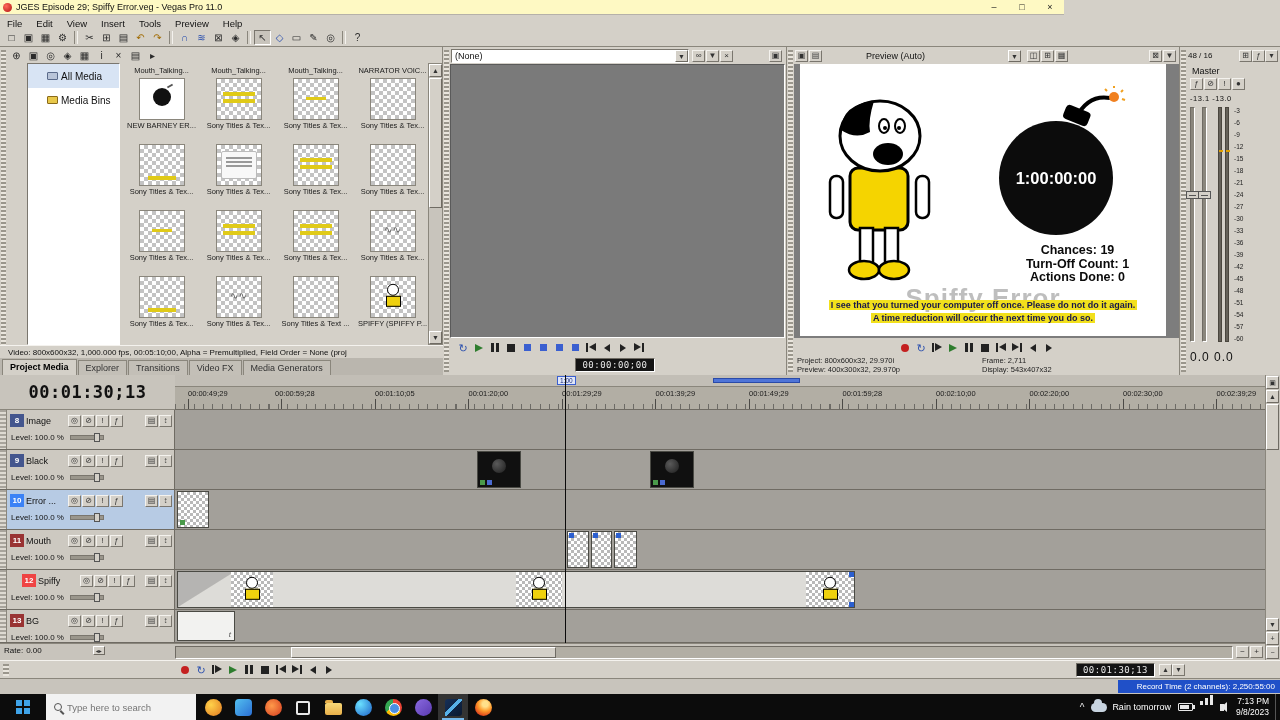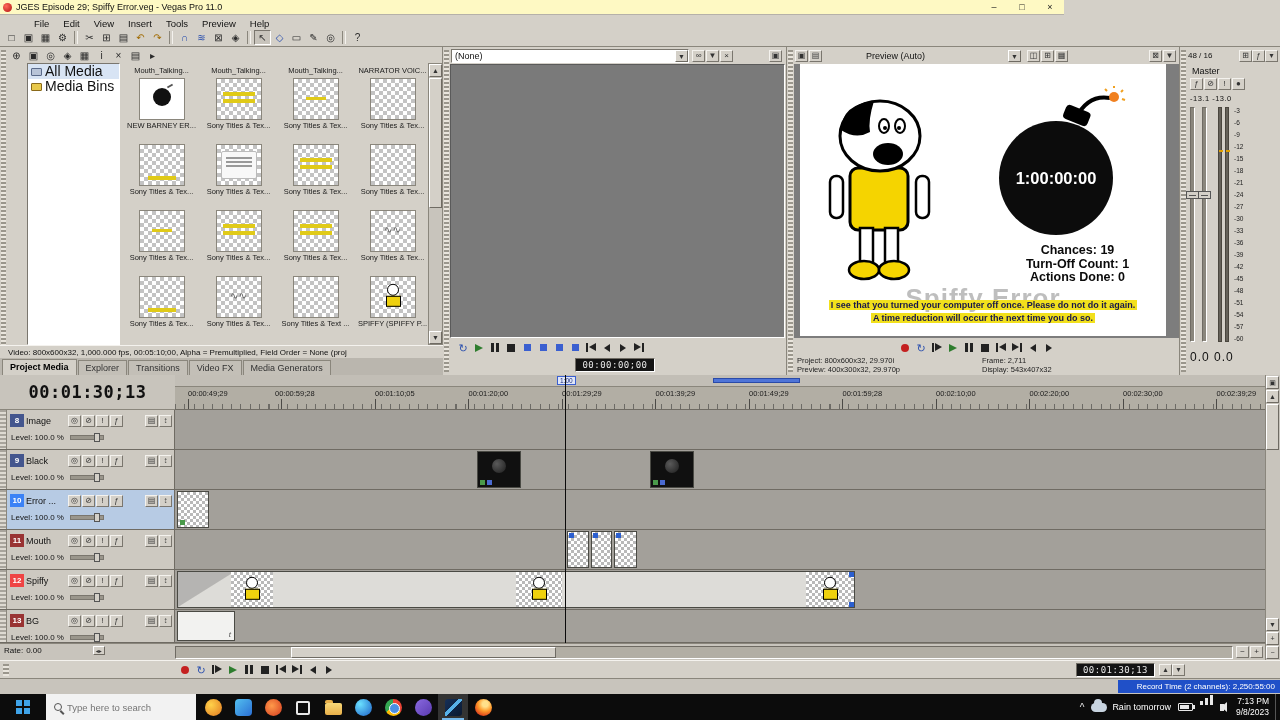--- a/index.html
+++ b/index.html
@@ -5,39 +5,39 @@
 * { margin:0; padding:0; box-sizing:border-box; }
 html,body { width:1280px; height:720px; overflow:hidden; background:#000; }
 .screen { position:relative; width:1280px; height:720px; font-family:"Liberation Sans",sans-serif; font-size:9px; color:#111; background:#d4d0c8; }
 
 
 #titlebar { position:absolute; left:0; top:0; width:1064px; height:15px; background:#fef9c3; display:flex; align-items:center; border-bottom:1px solid #b5b1a9; }
 .appicon-dot { width:9px; height:9px; border-radius:50%; background:radial-gradient(circle at 35% 35%, #ff6a5a, #b01010); margin:0 4px 0 3px; }
 #title { font-size:9px; color:#111; flex:1; }
 #wbtns { display:flex; height:100%; }
 .wbtn { width:28px; text-align:center; font-size:9px; line-height:14px; color:#222; }
-#menubar { position:absolute; left:0; top:16px; width:1280px; height:14px; background:#d4d0c8; display:flex; align-items:center;padding-left:27px; }
+#menubar { position:absolute; left:0; top:16px; width:1280px; height:14px; background:#d4d0c8; display:flex; align-items:center; }
 .mitem { padding:0 7px; font-size:9.5px; }
 #maintoolbar { position:absolute; left:0; top:29px; width:1280px; height:18px; background:#d4d0c8; border-bottom:1px solid #8a867c; display:flex; align-items:center; padding:0 3px; }
 .tbtn { display:inline-block; width:17px; height:15px; line-height:14px; text-align:center; font-size:10px; color:#2a2a2a; border:1px solid transparent; }
 .tbtn.pressed { border-color:#7a766e #fff #fff #7a766e; background:#c8c4bc; }
 .tsep { display:inline-block; width:4px; height:13px; border-left:1px solid #8a867c; border-right:1px solid #f4f2ee; margin:0 3px; }
 .thbtn { display:inline-block; width:13px; height:12px; border:1px solid; border-color:#f4f2ee #7a766e #7a766e #f4f2ee; background:#d4d0c8; font-size:8px; line-height:10px; text-align:center; color:#333; }
 
 
 #main { position:absolute; left:0; top:47px; width:1280px; height:328px; }
 .panel { position:absolute; top:0; height:328px; background:#d4d0c8; border-right:1px solid #8a867c; }
 .vgrip { position:absolute; left:1px; top:3px; bottom:3px; width:5px; background:repeating-linear-gradient(180deg,#9a968c 0 2px,#e9e5dd 2px 4px); }
 
 
 #lp { left:0; width:443px; }
 #lp-toolbar { position:absolute; left:8px; top:1px; height:15px; display:flex; align-items:center; }
 #lp-body { position:absolute; left:7px; top:16px; width:436px; height:282px; }
 #lp-tree { position:absolute; left:20px; top:0; bottom:0; width:93px; background:#fff; border:1px solid; border-color:#7a766e #fff #fff #7a766e; overflow:hidden; }
-.treeitem { height:15px; line-height:13px; font-size:14px; padding-left:3px; white-space:nowrap; display:flex; align-items:center; }
+.treeitem { height:24px; line-height:13px; font-size:10px; padding-left:19px; white-space:nowrap; display:flex; align-items:center; }
 .treeitem.selrow { background:#d8e4f4; }
 .folder { display:inline-block; width:11px; height:8px; background:#e8c84a; border:1px solid #8a6a1a; margin-right:3px; border-radius:1px; }
 .folder.fgray { background:#b8c4d8; border-color:#5a6a8a; }
 #thumb-grid { position:absolute; left:116px; top:0; width:308px; height:282px; overflow:hidden; display:flex; flex-wrap:wrap; align-content:flex-start; }
 .tcell { width:77px; height:66px; overflow:hidden; }
 .tcell.cut { height:12px; display:flex; align-items:flex-end; }
 .tlabel { display:block; width:100%; font-size:7.5px; text-align:center; color:#1a1a1a; white-space:nowrap; overflow:hidden; }
 .thumb { width:46px; height:42px; margin:3px auto 1px; border:1px solid #8a867c; position:relative;
   background-color:#fff;
   background-image:linear-gradient(45deg,#c3c3c3 25%,transparent 25%,transparent 75%,#c3c3c3 75%),linear-gradient(45deg,#c3c3c3 25%,transparent 25%,transparent 75%,#c3c3c3 75%);
@@ -769,21 +769,21 @@
           <div class="clip checker-sm" style="left:439px;width:23px;">
               <i class="cormark"></i>
             </div>
         </div>
       </div>
 
       <div class="track-row">
         <div class="th">
           <div class="th-grip"></div>
           <div class="th-r1">
-            <span class="tnum" style="background: #ef4444;">12</span>
+            <span class="tnum" style="background: #ef4444; margin-left: 12px;">12</span>
             <span class="tname">Spiffy</span>
             <span class="th-btns1">
                 <span class="thbtn">◎</span>
                 <span class="thbtn">⊘</span>
                 <span class="thbtn">!</span>
                 <span class="thbtn">ƒ</span>
               </span>
             <span class="th-btns2">
                 <span class="thbtn">▤</span>
                 <span class="thbtn">↕</span>

